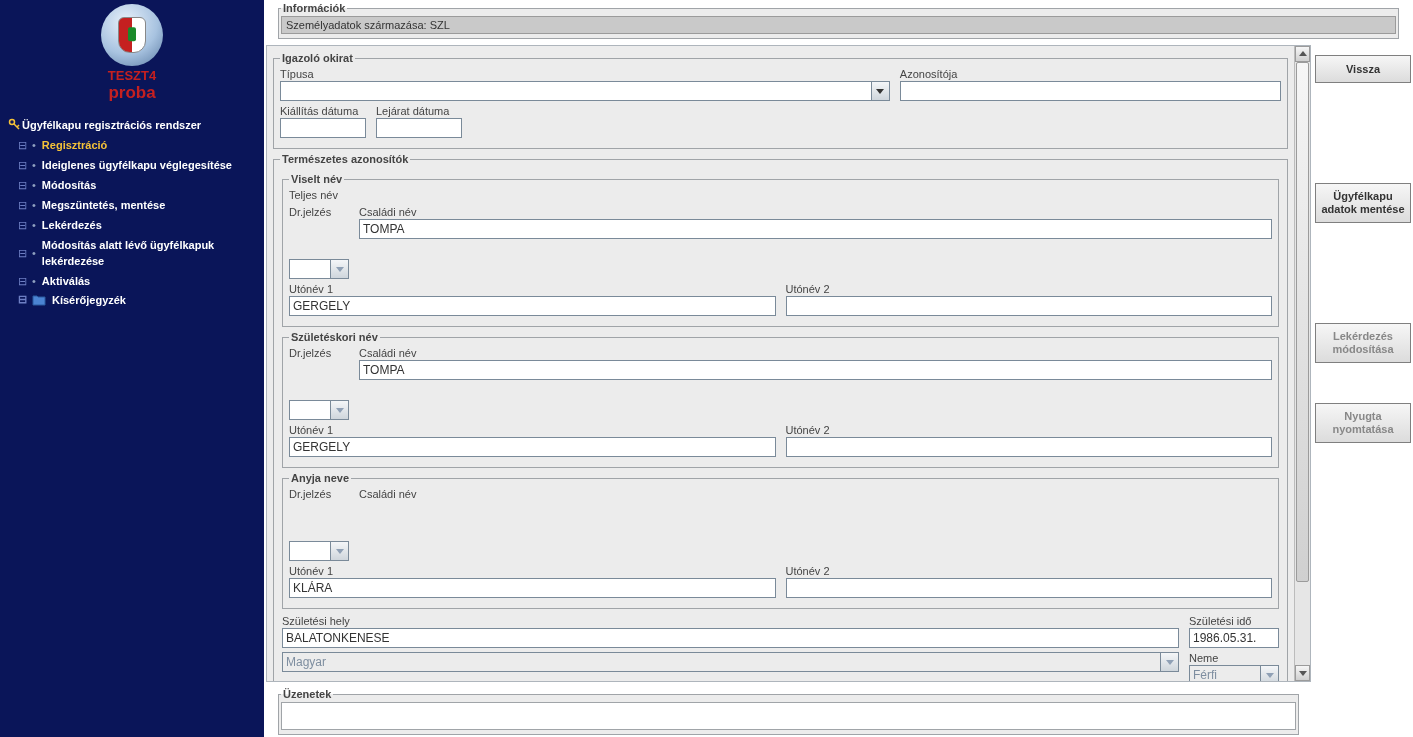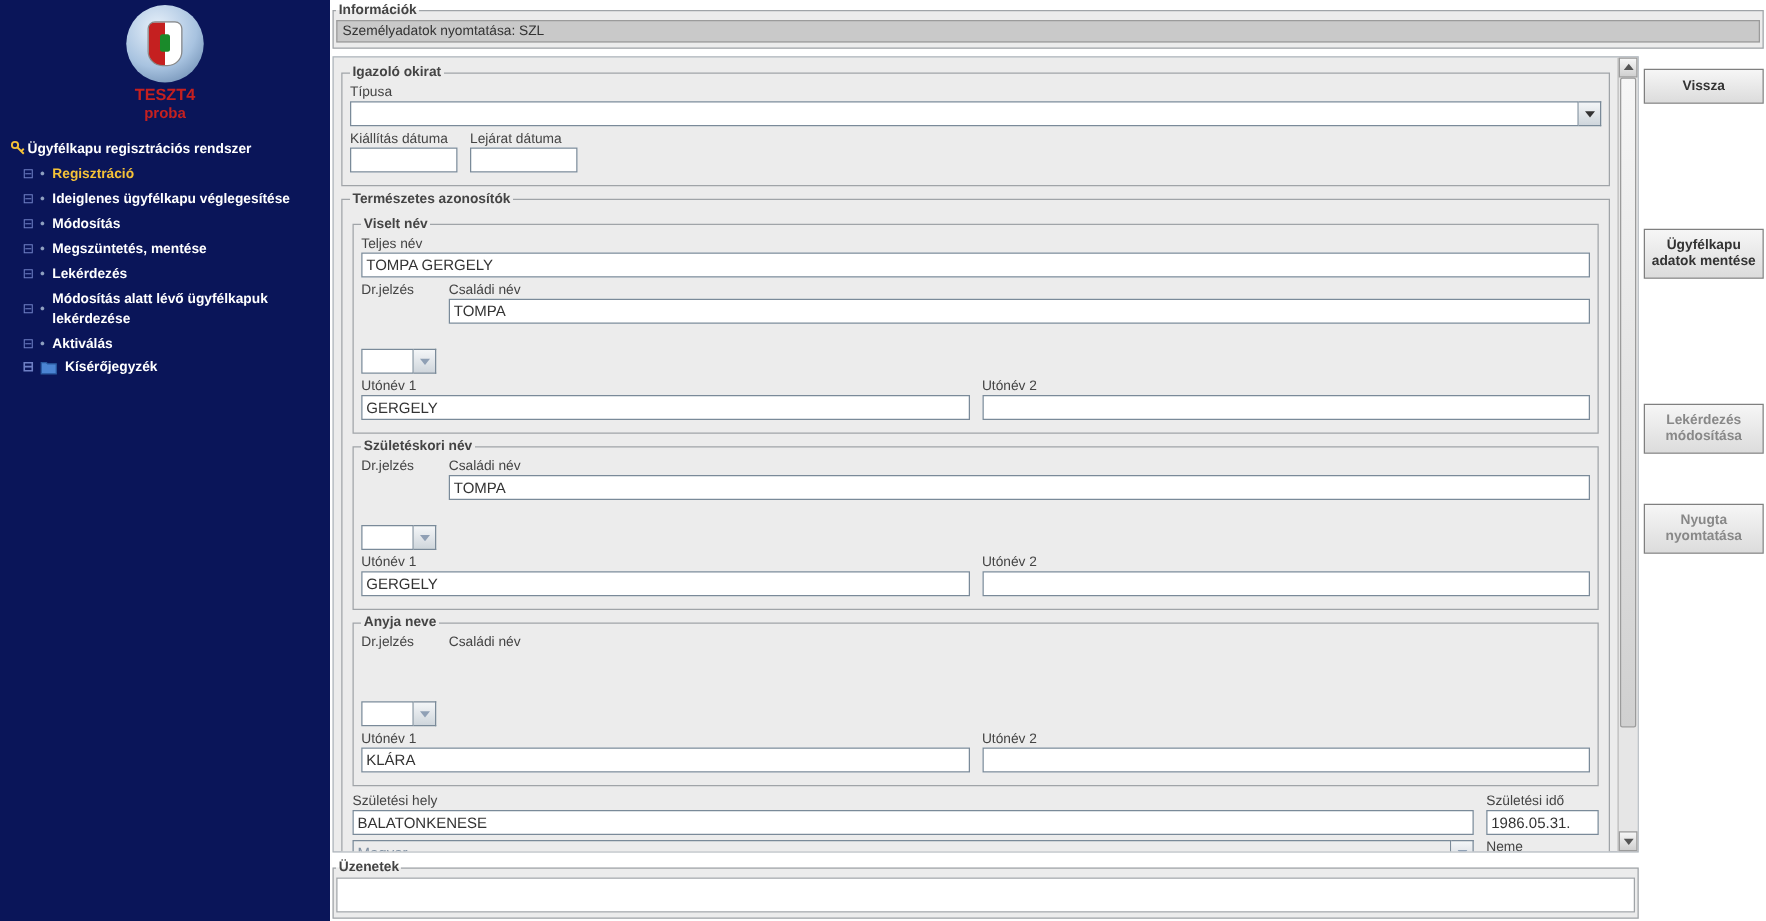--- a/index.html
+++ b/index.html
@@ -3,36 +3,36 @@
 <meta charset="utf-8">
 <style>
 * { box-sizing: border-box; margin: 0; padding: 0; }
 body { font-family: Arial, sans-serif; font-size: 11px; background: #fff; width: 1413px; height: 737px; overflow: hidden; display: flex; }
 .sidebar { width: 264px; background: #0a1559; color: #fff; flex-shrink: 0; padding-top: 4px; }
 .logo-wrap { text-align: center; padding: 0 0 6px 0; }
 .logo { width: 62px; height: 62px; margin: 0 auto; border-radius: 50%; background: radial-gradient(circle at 40% 30%, #e8f1fa 0%, #a8c3e0 55%, #5a7ba3 100%); position: relative; display: flex; align-items: center; justify-content: center; }
 .logo-crest { width: 28px; height: 36px; border-radius: 6px 6px 12px 12px; background: linear-gradient(to right, #c52020 0%, #c52020 50%, #fff 50%, #fff 100%); border: 1px solid #888; position: relative; }
 .logo-crest::before { content:""; position:absolute; left:50%; top:50%; transform:translate(-50%,-55%); width:8px; height:14px; background:#1a8a2a; border-radius:2px; }
 .logo-title1 { color: #c52020; font-weight: bold; font-size: 13px; margin-top: 2px; }
-.logo-title2 { color: #c52020; font-weight: bold; font-size: 12px; }
+.logo-title2 { color: #c52020; font-weight: bold; font-size: 17px; }
 .nav-root { padding: 6px 0 0 4px; }
 .nav-row { display: flex; align-items: flex-start; padding: 3px 4px; font-size: 11px; line-height: 14px; }
 .nav-key { width: 10px; height: 10px; margin-right: 4px; flex-shrink:0; }
 .nav-key.yellow { color: #f5c238; }
 .nav-root-label { color: #fff; font-weight: bold; }
 .nav-item { display: flex; align-items: center; padding: 2px 4px 2px 14px; font-size: 11px; line-height: 16px; cursor: pointer; }
 .nav-dot { width: 8px; text-align: center; color:#6e7fc4; margin-right: 6px; flex-shrink:0; }
 .nav-bullet { color: #8fa0c0; margin-right: 6px; flex-shrink:0; }
 .nav-label { color: #fff; font-weight: bold; }
 .nav-item.current .nav-label { color: #f5c238; }
 .nav-folder { display:flex; align-items:center; padding:2px 4px 2px 14px; font-weight:bold; font-size:11px; cursor:pointer; }
 .nav-folder svg { margin-right:6px; flex-shrink:0; }
 
 .main { flex: 1; display: flex; flex-direction: column; background: #fff; padding: 0 2px; min-width:0; }
-fieldset { border: 1px solid #a0a4a8; margin: 2px 0; padding: 4px 6px 6px 6px; background: #ececec; }
+fieldset { border: 1px solid #a0a4a8; margin: 2px 12px; padding: 4px 6px 6px 6px; background: #ececec; }
 fieldset.inner { margin: 4px 2px; }
 legend { font-size: 11px; font-weight: bold; color: #444; padding: 0 2px; }
 .info-bar { background: #c9c9c9; padding: 2px 4px; font-size: 11px; color:#333; border:1px solid #9b9b9b; }
 
 .center-row { display: flex; flex:1; min-height:0; margin-top:4px; gap:4px; }
 .form-col { flex:1; display:flex; flex-direction:column; min-width:0; }
 .scroll-wrap { border:1px solid #aeb5bc; background:#ececec; flex: 1 1 0; min-height:0; position:relative; display:flex; }
 .scroll-area { flex:1; overflow:hidden; padding:2px 4px; }
 .scrollbar { width:16px; background:#e6e6e6; border-left:1px solid #bcbcbc; position:relative; }
 .sb-btn { width:100%; height:16px; background:linear-gradient(#f6f6f6,#d0d0d0); border:1px solid #9b9b9b; display:flex; align-items:center; justify-content:center; cursor:pointer; }
@@ -125,21 +125,21 @@
         </svg>
       <span class="nav-label">Kísérőjegyzék</span>
     </div>
   </div>
 </div>
 
 <div class="main">
 
   <fieldset style="padding:2px 2px 4px 2px;">
     <legend>Információk</legend>
-    <div class="info-bar">Személyadatok nyomtatása: SZL</div>
+    <div class="info-bar">Személyadatok származása: SZL</div>
   </fieldset>
 
   <div class="center-row">
     <div class="form-col">
       <div class="scroll-wrap">
         <div class="scroll-area">
 
           <fieldset class="inner">
             <legend>Igazoló okirat</legend>
             <div class="row">
@@ -147,20 +147,24 @@
                 <label class="fld">Típusa</label>
                 <div class="combo">
                   <input type="text" class="tx" value="" style="">
                   <div class="combo-btn">
                       <svg class="tri-down" viewBox="0 0 8 8">
                         <path d="M0 2 L8 2 L4 7 Z" fill="#333"></path>
                       </svg>
                     </div>
                 </div>
               </div>
+              <div class="col flex1">
+                <label class="fld">Azonosítója</label>
+                <input type="text" class="tx" value="" style="">
+              </div>
             </div>
             <div class="row">
               <div class="col w86">
                 <label class="fld">Kiállítás dátuma</label>
                 <input type="text" class="tx" value="" style="">
               </div>
               <div class="col w86">
                 <label class="fld">Lejárat dátuma</label>
                 <input type="text" class="tx" value="" style="">
               </div>
@@ -168,21 +172,20 @@
           </fieldset>
 
           <fieldset class="inner">
             <legend>Természetes azonosítók</legend>
 
             <fieldset class="inner">
               <legend>Viselt név</legend>
               <div class="row">
                 <div class="col flex1">
                   <label class="fld">Teljes név</label>
-                  <input type="text" class="tx" value="TOMPA GERGELY" style="">
                 </div>
               </div>
               <div class="row">
                 <div class="col w60">
                   <label class="fld">Dr.jelzés</label>
                   <div class="combo">
                     <input type="text" class="tx" value="" style="">
                     <div class="combo-btn">
                         <svg class="tri-down" viewBox="0 0 8 8">
                           <path d="M0 2 L8 2 L4 7 Z" fill="#8fa0b5"></path>

